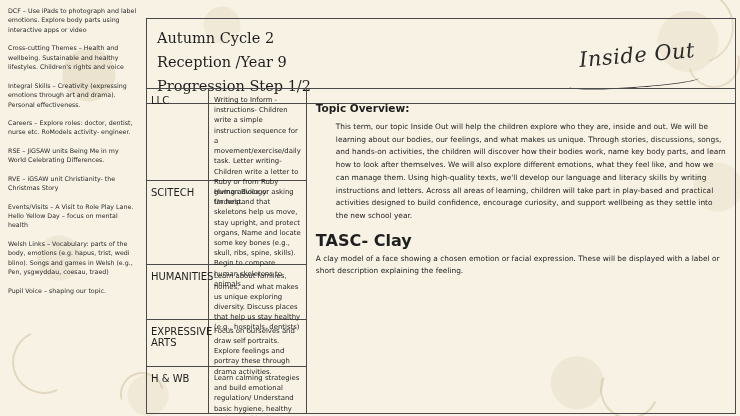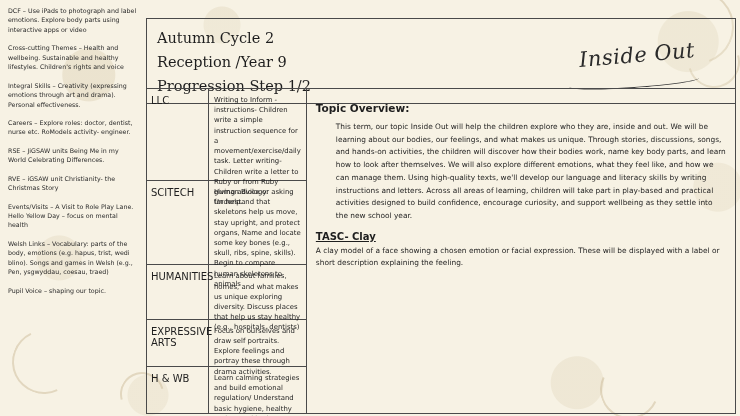--- a/index.html
+++ b/index.html
@@ -165,26 +165,25 @@
     margin-bottom: 7px;
   }
   .ov-body {
     font-size: 7.4px;
     line-height: 1.72;
     color: #1e1e1e;
     text-align: left;
     margin-left: 20px;
   }
   .ov-sub {
-    font-size: 10px;
+    font-size: 16px;
     font-weight: bold;
     color: #1e1e1e;
     margin-top: 8px;
     margin-bottom: 3px;
-    text-decoration: underline;
   }
   .ov-body2 {
     font-size: 7.4px;
     line-height: 1.62;
     color: #1e1e1e;
   }
 </style>
 </head>
 <body>
 

